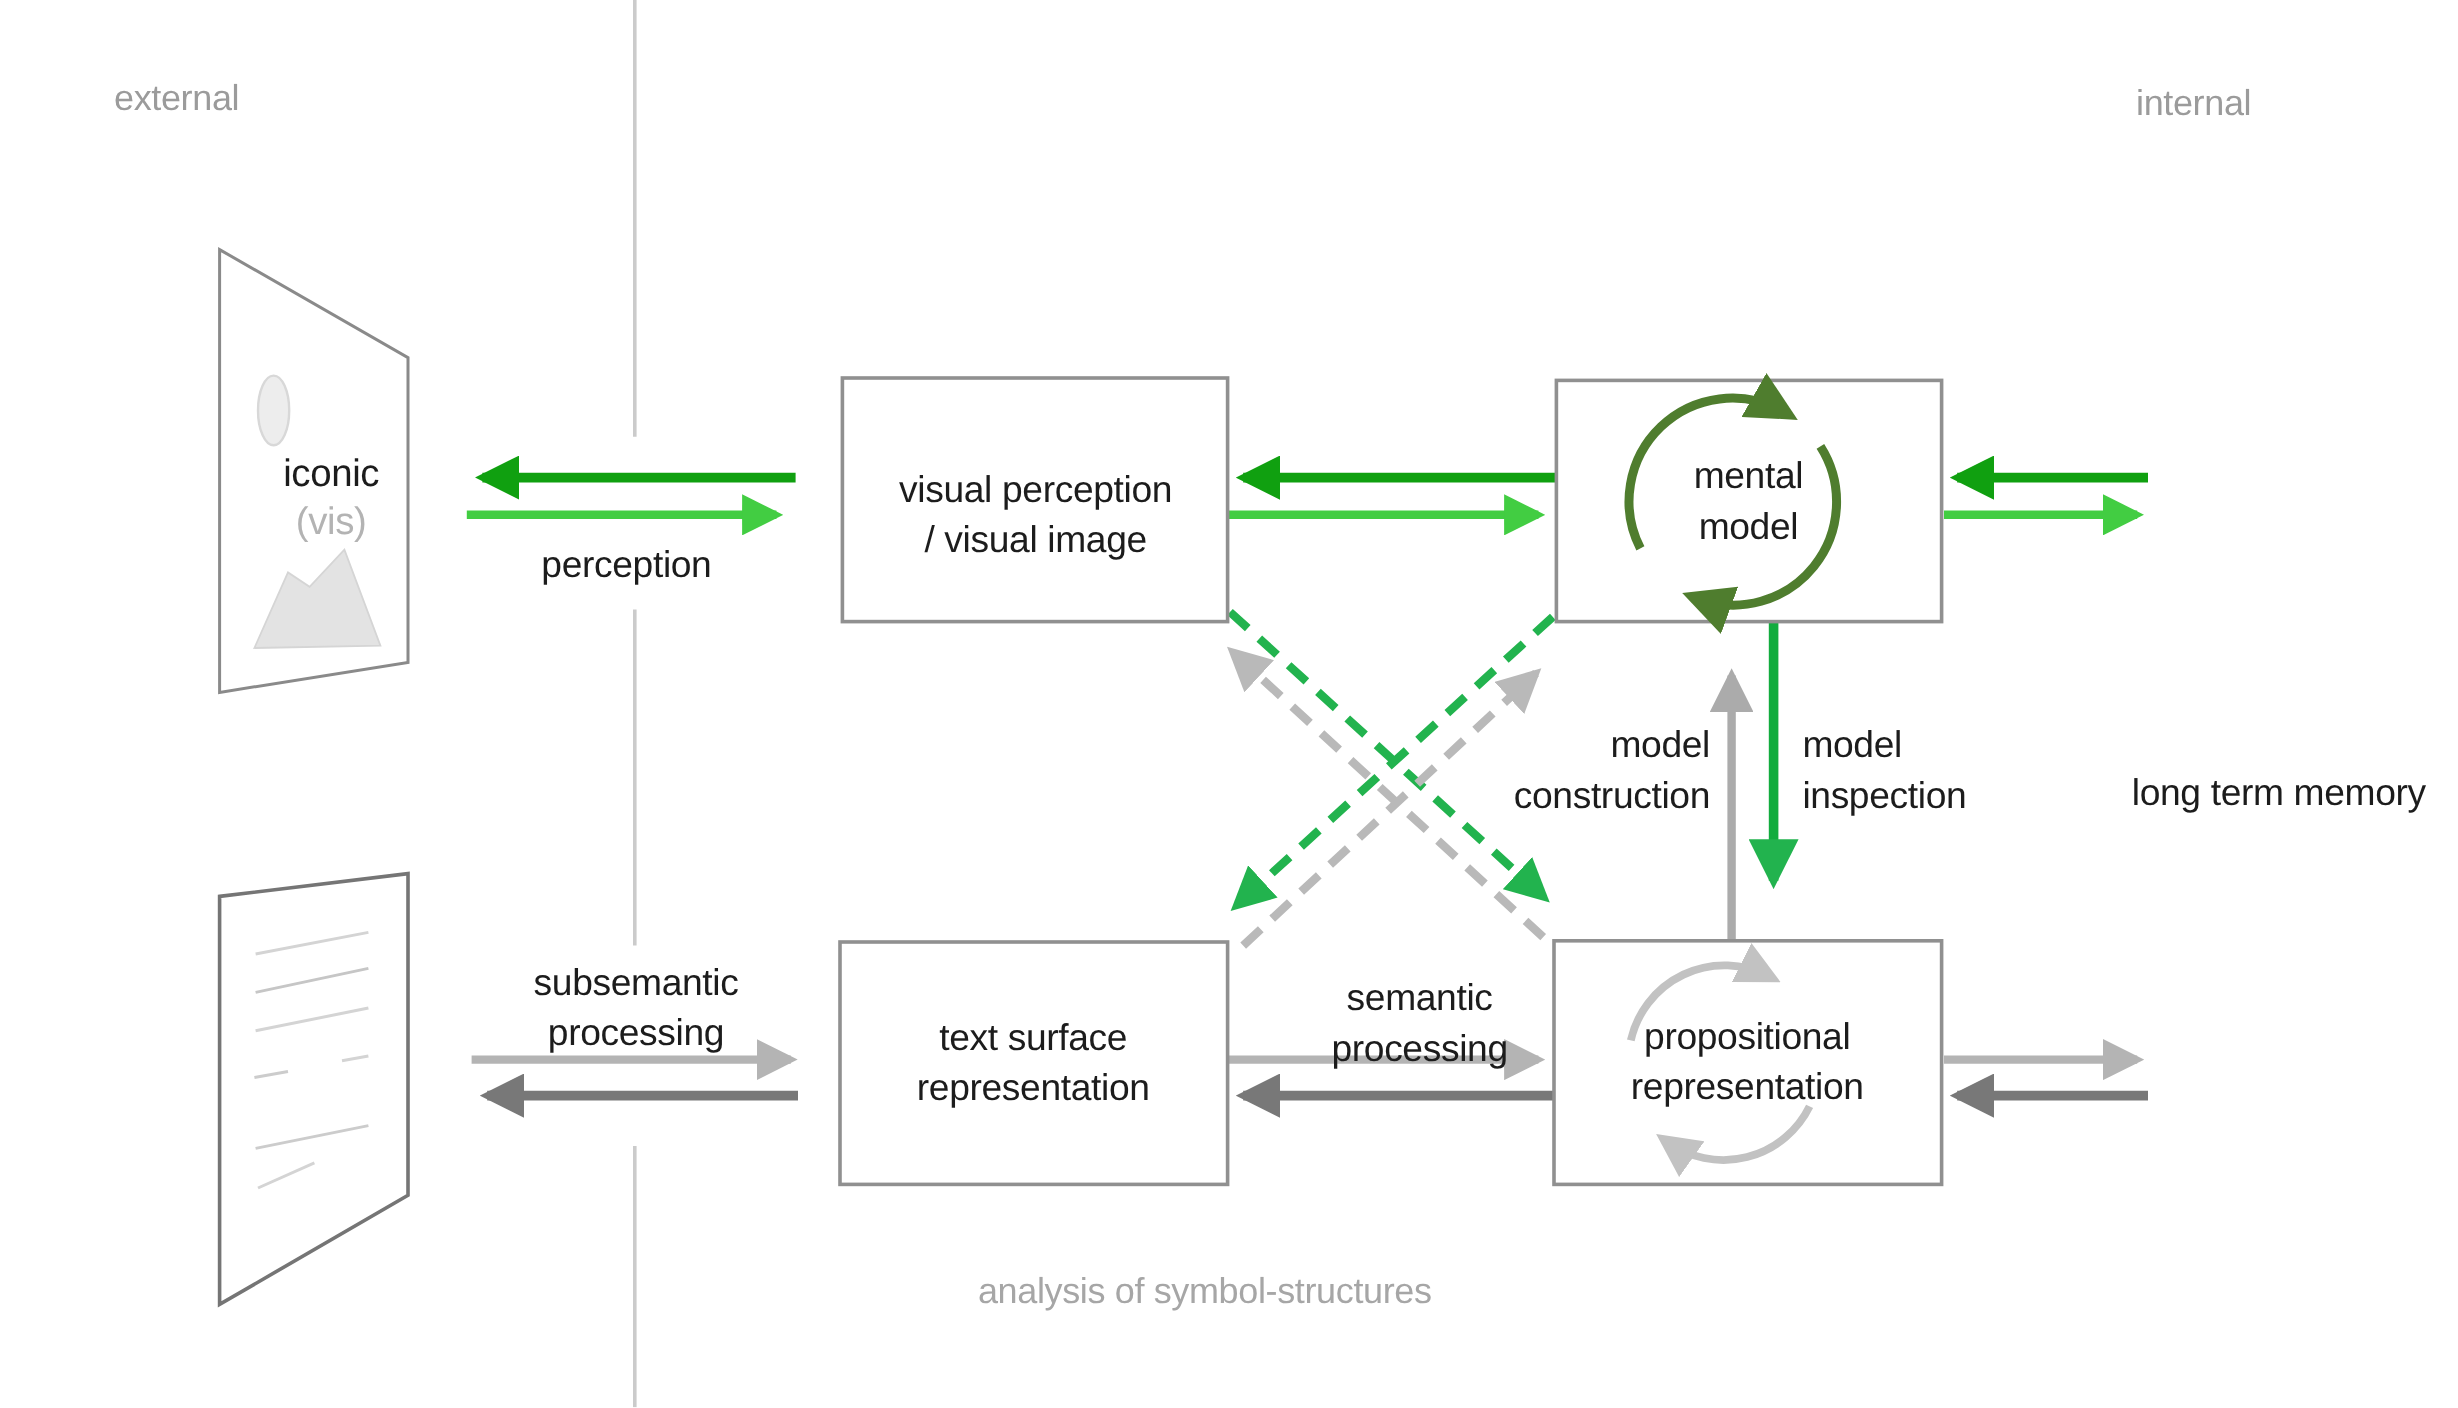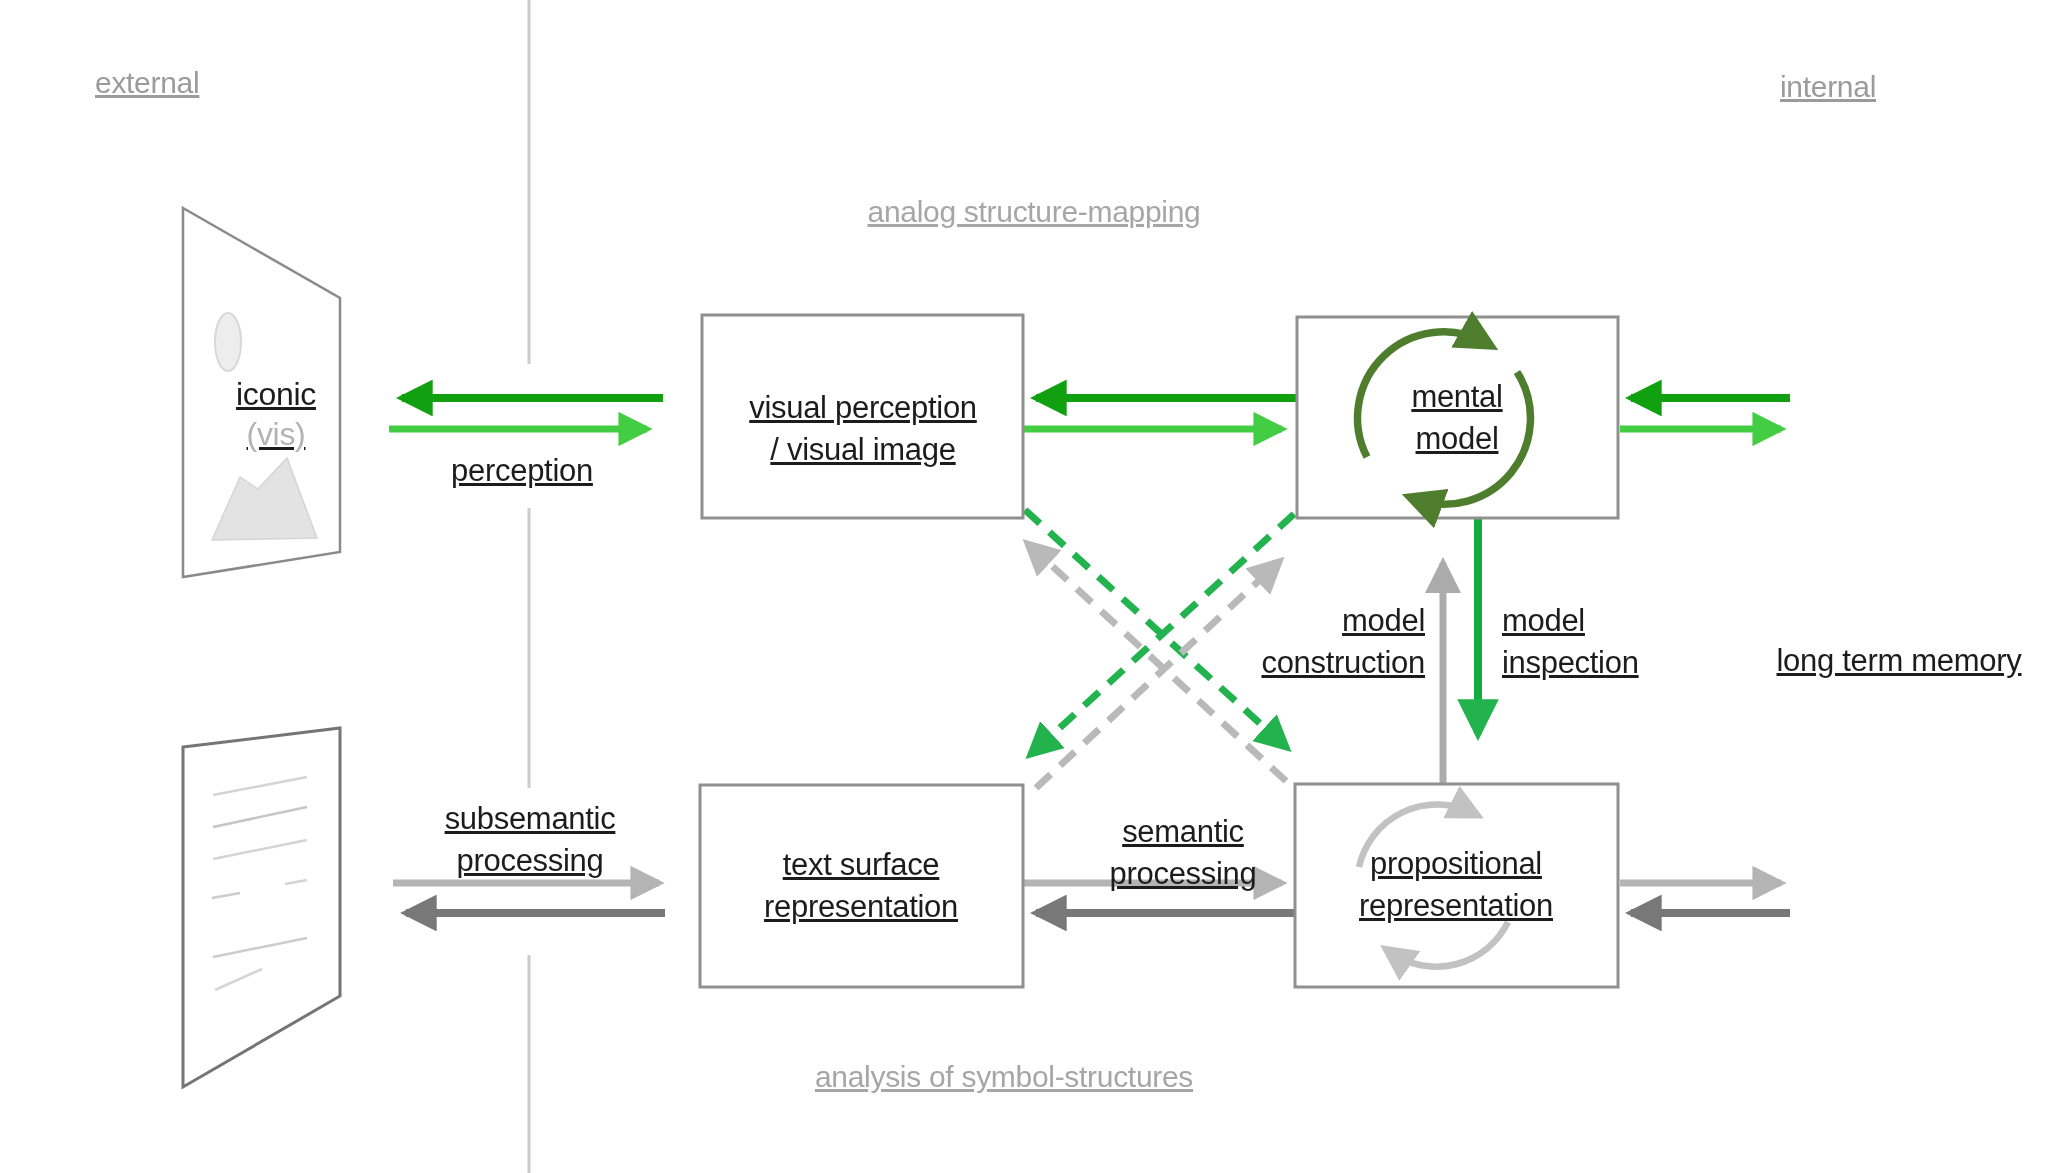--- a/index.html
+++ b/index.html
@@ -1,20 +1,20 @@
 <!DOCTYPE html>
 <html><head>
 <meta charset="utf-8">
 <style>
   html,body{margin:0;padding:0;background:#ffffff;}
   #stage{position:relative;width:2048px;height:1173px;background:#ffffff;overflow:hidden;
          font-family:"Liberation Sans",sans-serif;color:#1c1c1c;}
   #diagram-svg{position:absolute;left:0;top:0;}
   .lbl{position:absolute;white-space:nowrap;font-size:31px;line-height:42px;
-       letter-spacing:-0.3px;color:#1c1c1c;text-decoration:underline;}
+       letter-spacing:-0.3px;color:#1c1c1c;}
   .center{transform:translate(-50%,-50%);text-align:center;}
   .vcenter{transform:translateY(-50%);}
   .muted2{color:#b3b3b3;}
   .zone{font-size:30px;color:#a6a6a6;}
   .corner{font-size:30px;color:#9b9b9b;}
   .boxlbl{font-size:31px;line-height:42px;}
   .srclbl{font-size:32px;line-height:40px;}
   .right-align{text-align:right;}
   .left-align{text-align:left;}
 </style>
@@ -123,21 +123,20 @@
         <line x1="285" y1="884" x2="307" y2="880" stroke="#d4d4d4"></line>
         <line x1="213" y1="957" x2="307" y2="938" stroke="#cccccc"></line>
         <line x1="215" y1="990" x2="262" y2="969" stroke="#d4d4d4"></line>
       </g>
     </g>
   </svg>
 
   <div class="lbl corner" style="left:95px;top:62px;">external</div>
   <div class="lbl corner" style="left:1780px;top:66px;">internal</div>
 
-  <div class="lbl zone center" style="left:1034px;top:212px;">analog structure-mapping</div>
   <div class="lbl zone center" style="left:1004px;top:1077px;text-align:center;">analysis of symbol-structures</div>
   <div class="lbl center" style="left:1899px;top:661px;">long term memory</div>
 
   <div class="lbl srclbl center" style="left:276px;top:414px;">
     <div>iconic</div>
     <div class="muted2">(vis)</div>
   </div>
 
   <div class="lbl boxlbl center" style="left:863px;top:417px;margin-top:12px;">
     <div>visual perception</div>

